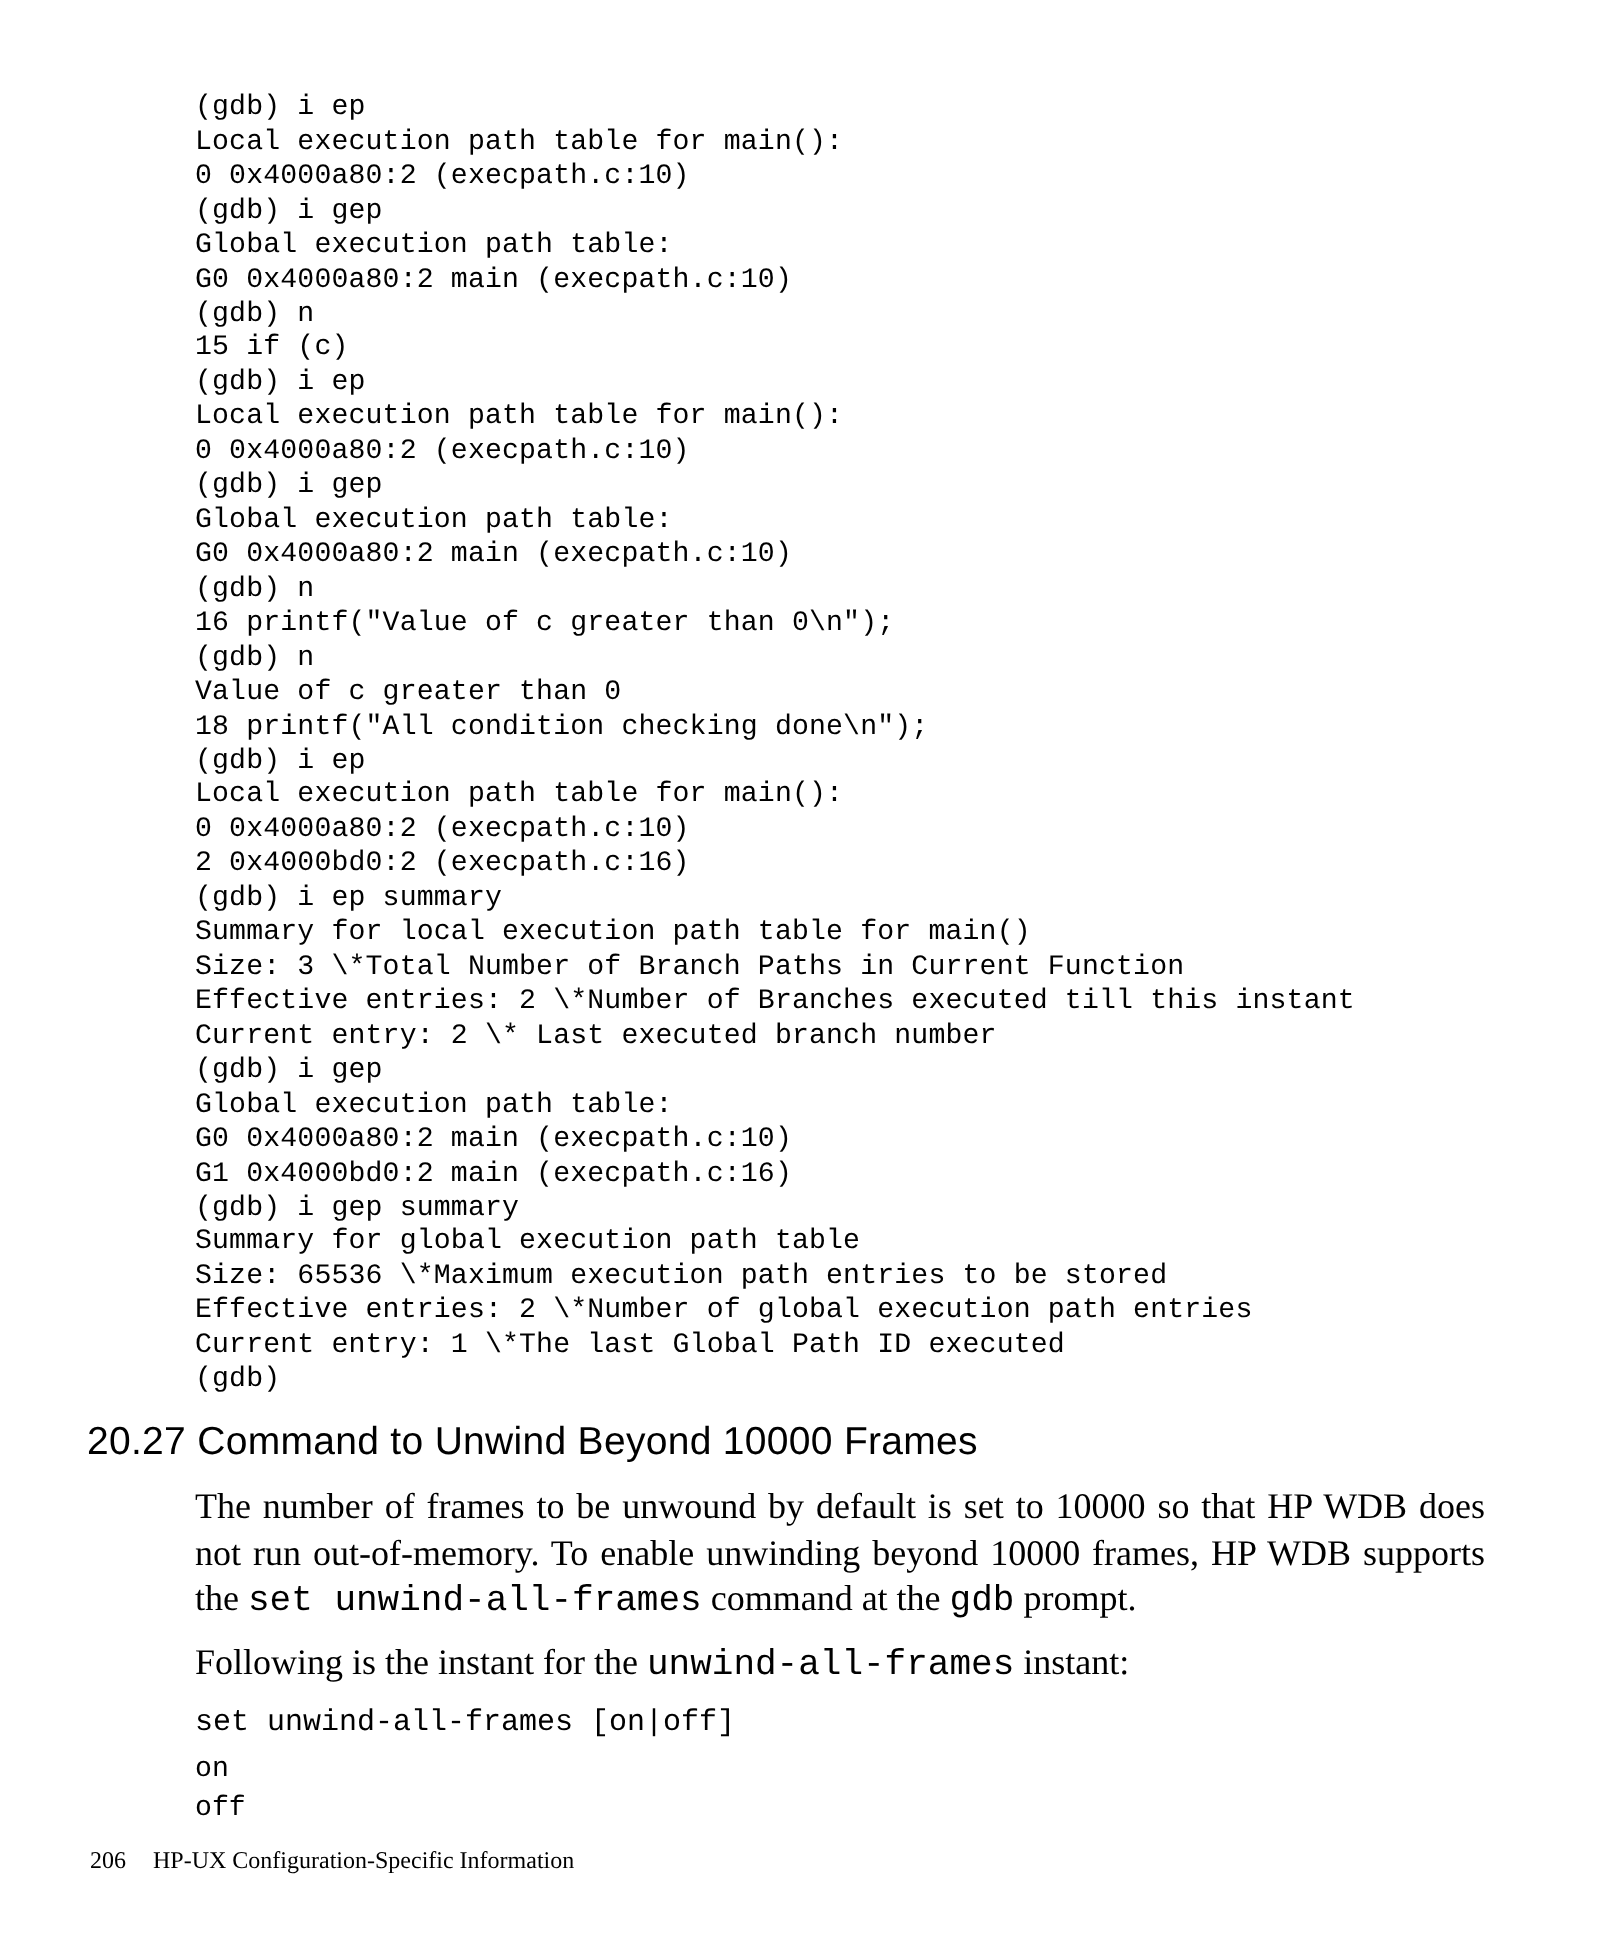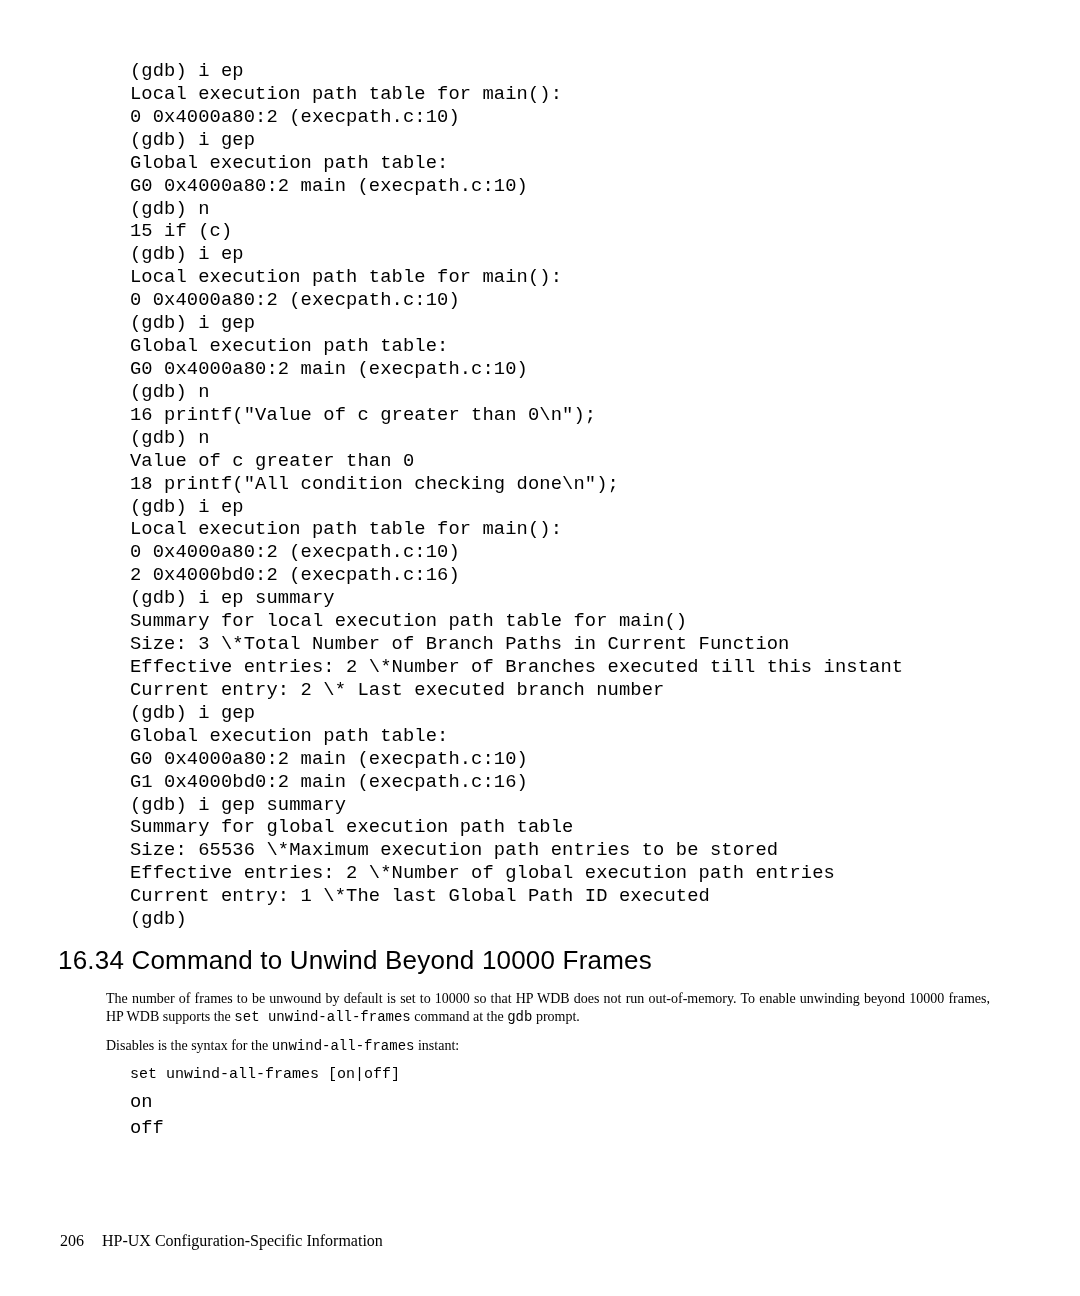--- a/index.html
+++ b/index.html
@@ -27,42 +27,43 @@
     letter-spacing: 0.1px;
   }
   .section-heading {
     font-family: "Segoe UI", "Helvetica Neue", Arial, sans-serif;
     font-weight: 500;
     font-size: 26px;
     margin: 14px 0 14px -32px;
     letter-spacing: 0.2px;
   }
   .body-text {
-    font-size: 14px;
+    font-size: 24px;
     line-height: 1.28;
-    margin: 0 0 10px 16px;
+    margin: 0 0 10px 40px;
     text-align: justify;
   }
   .mono {
     font-family: "Courier New", Courier, monospace;
   }
   .syntax-line {
     font-family: "Courier New", Courier, monospace;
-    font-size: 15px;
+    font-size: 20px;
     margin: 6px 0 8px 40px;
   }
   .where-line {
     font-size: 20px;
     margin: 6px 0 10px 40px;
   }
   .def-row {
     display: flex;
-    flex-direction: row;
+    flex-direction: column;
     margin: 4px 0 4px 40px;
     align-items: baseline;
+    justify-content: center;
   }
   .def-term {
     font-family: "Courier New", Courier, monospace;
     font-size: 18.8px;
     width: 66px;
     flex-shrink: 0;
   }
   .def-desc {
     font-size: 20px;
   }
@@ -111,28 +112,28 @@
 Global execution path table:
 G0 0x4000a80:2 main (execpath.c:10)
 G1 0x4000bd0:2 main (execpath.c:16)
 (gdb) i gep summary
 Summary for global execution path table
 Size: 65536 \*Maximum execution path entries to be stored
 Effective entries: 2 \*Number of global execution path entries
 Current entry: 1 \*The last Global Path ID executed
 (gdb)</pre>
 
-  <h2 class="section-heading">16.34 Command to Unwind Beyond 10000 Frames</h2>
+  <h2 class="section-heading">20.27 Command to Unwind Beyond 10000 Frames</h2>
 
   <p class="body-text">
     <span>The number of frames to be unwound by default is set to 10000 so that HP WDB does not run out-of-memory. To enable unwinding beyond 10000 frames, HP WDB supports the </span><span class="mono">set unwind-all-frames</span><span> command at the </span><span class="mono">gdb</span><span> prompt.</span>
   </p>
 
   <p class="body-text">
-    <span>Disables is the syntax for the </span><span class="mono">unwind-all-frames</span><span> instant:</span>
+    <span>Following is the instant for the </span><span class="mono">unwind-all-frames</span><span> instant:</span>
   </p>
 
   <div class="syntax-line">set unwind-all-frames [on|off]</div>
 
 
   <div class="def-row">
     <span class="def-term">on</span>
   </div>
 
   <div class="def-row">

